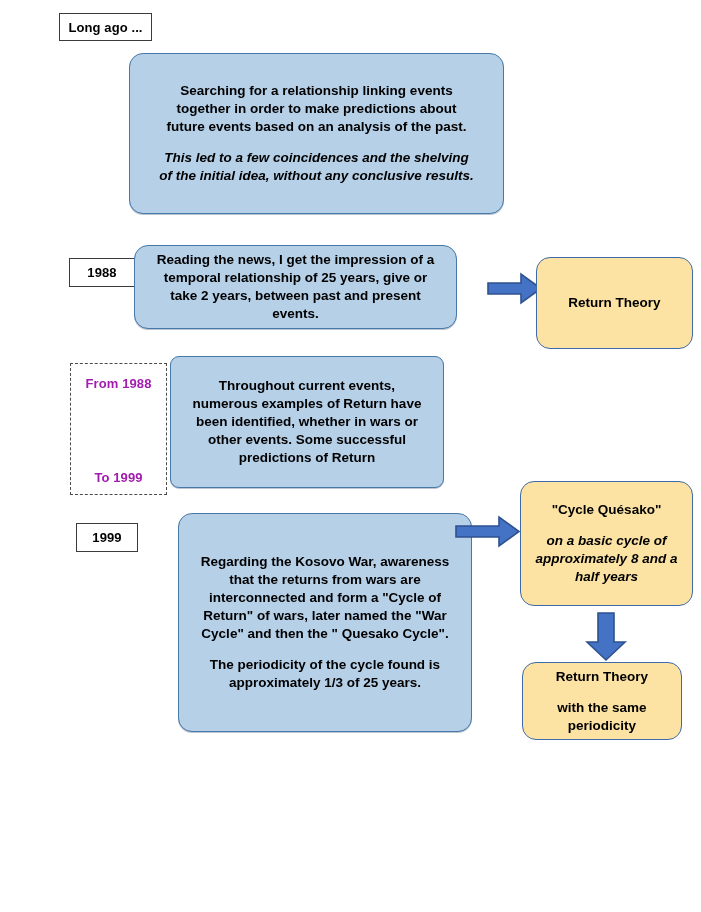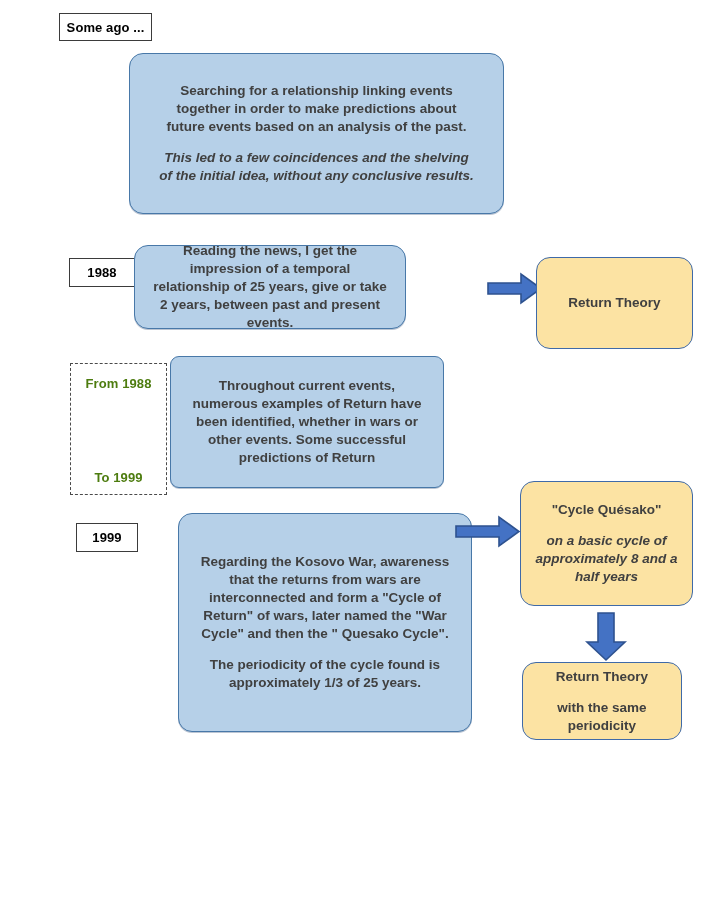--- a/index.html
+++ b/index.html
@@ -41,36 +41,36 @@
     display: block;
     padding: 10px 0 0 0;
   }
   .dashed .d-top,
   .dashed .d-bottom {
     position: absolute;
     left: 0; right: 0;
     text-align: center;
     font-weight: bold;
     font-size: 13px;
-    color: #4d7c0f;
+    color: #a21caf;
   }
   .dashed .d-top { top: 12px; }
   .dashed .d-bottom { top: 106px; }
 
   
   .rbox {
     position: absolute;
     box-sizing: border-box;
     border-radius: 14px;
     display: flex;
     flex-direction: column;
     align-items: center;
     justify-content: center;
     text-align: center;
-    color: #404040;
+    color: #000000;
     font-weight: bold;
   }
   .rbox.blue {
     background: #b6d0e8;
     border: 1.6px solid #4878a8;
     box-shadow: 0 1px 0 rgba(60,90,130,.35);
   }
   .rbox.yellow {
     background: #fce3a3;
     border: 1.6px solid #3f6aa8;
@@ -89,33 +89,33 @@
     position: absolute;
   }
   .arrow-right svg, .arrow-down svg { display: block; }
 </style>
 </head>
 <body>
 
 <div class="canvas">
 
   <div class="label-box" style="left:59px; top:13px; width:93px; height:28px;">
-    <span>Some ago ...</span>
+    <span>Long ago ...</span>
   </div>
 
   <div class="rbox blue" style="left:129px; top:53px; width:375px; height:161px; padding:14px 26px;">
     <p style="font-size:13.5px;">Searching for a relationship linking events together in order to make predictions about future events based on an analysis of the past.</p>
     <p class="italic" style="font-size:13.5px;">This led to a few coincidences and the shelving of the initial idea, without any conclusive results.</p>
   </div>
 
   <div class="label-box" style="left:69px; top:258px; width:66px; height:29px;">
     <span>1988</span>
   </div>
 
-  <div class="rbox blue" style="left:134px; top:245px; width:272px; height:84px; padding:8px 18px;">
+  <div class="rbox blue" style="left:134px; top:245px; width:323px; height:84px; padding:8px 18px;">
     <p style="font-size:13.5px;">Reading the news, I get the impression of a temporal relationship of 25 years, give or take 2 years, between past and present events.</p>
   </div>
 
   <div class="arrow-right" style="left:487px; top:272px; width:56px; height:33px;">
     <svg width="56" height="33" viewBox="0 0 56 33">
       <polygon points="1,11 34,11 34,2 54,16.5 34,31 34,22 1,22" fill="#4472c4" stroke="#2e528f" stroke-width="1.6" stroke-linejoin="miter"></polygon>
     </svg>
   </div>
 
   <div class="rbox yellow" style="left:536px; top:257px; width:157px; height:92px; padding:6px 10px;">

